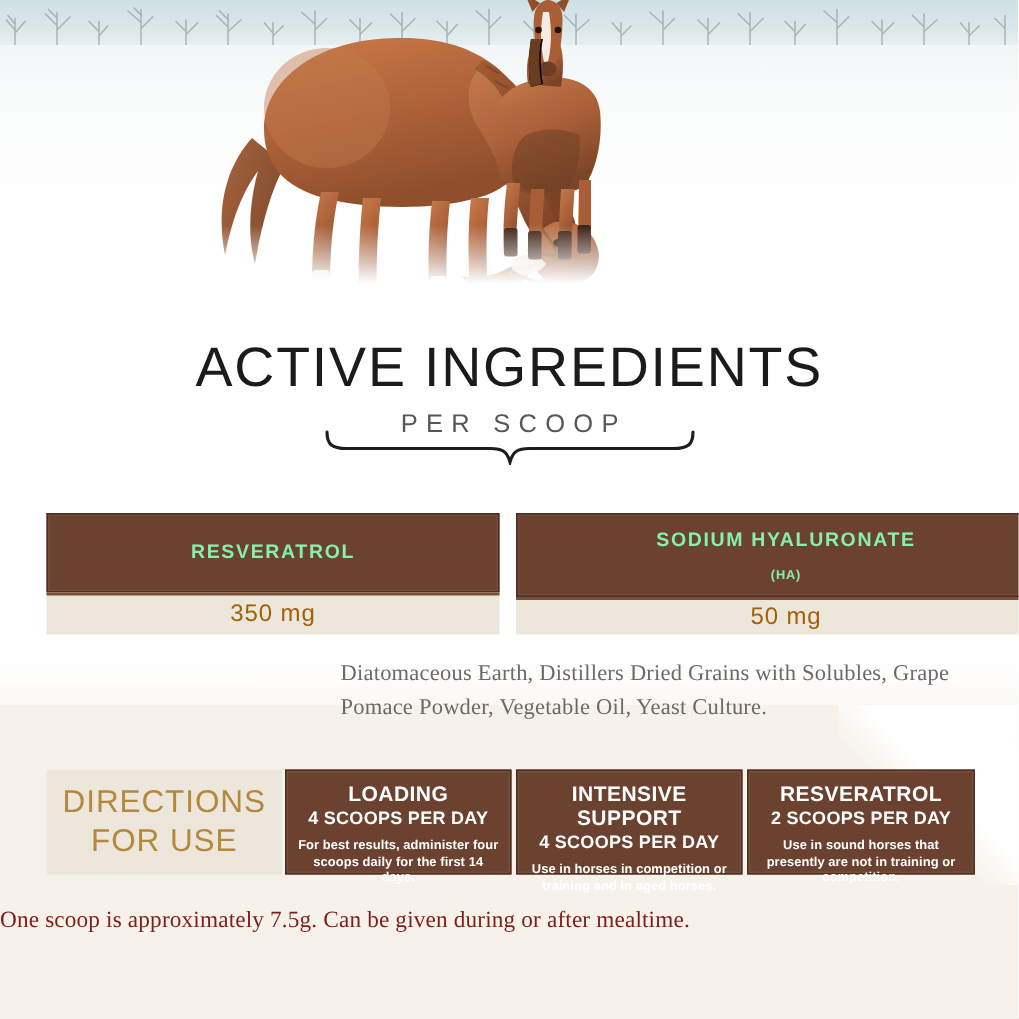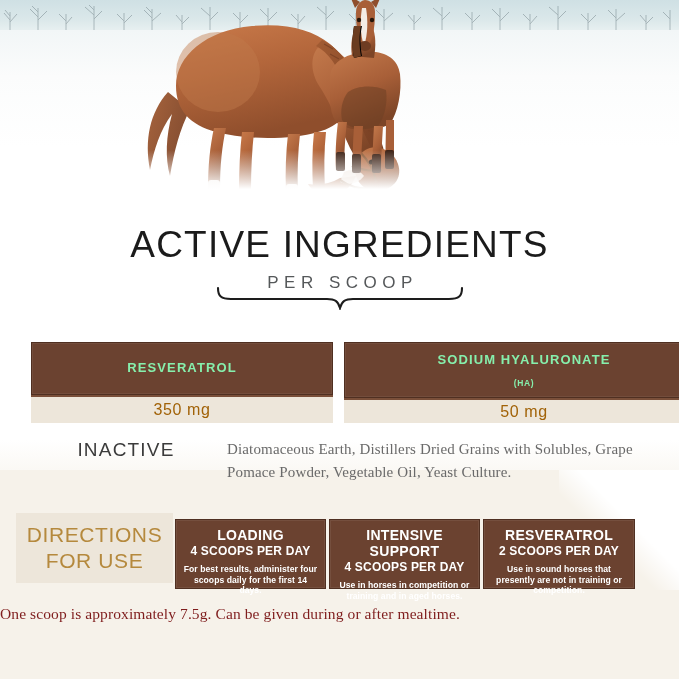--- a/index.html
+++ b/index.html
@@ -211,21 +211,21 @@
     color: #6a6a6a;
     line-height: 1.52;
     letter-spacing: .15px;
     padding-left: 6px;
     padding-top: 2px;
   }
 
   
   .directions {
     position: absolute;
-    left: 16px;
+    left: 31px;
     top: 513px;
     width: 619px;
     height: 72px;
     z-index: 3;
   }
   .dir-title {
     position: absolute;
     left: 0;
     top: 0;
     width: 157px;
@@ -244,21 +244,20 @@
     position: absolute;
     top: 0;
     height: 70px;
     background: #6b4230;
     border: 1px solid #4f2f21;
     box-sizing: border-box;
     color: #ffffff;
     text-align: center;
     padding: 7px 6px 0 6px;
     box-shadow: inset 0 0 0 1px rgba(255,255,255,.07);
-    margin-top: 6px;
   }
   .dir-panel.p1 { left: 159px; width: 151px; }
   .dir-panel.p2 { left: 313px; width: 151px; }
   .dir-panel.p3 { left: 467px; width: 152px; }
 
   .dir-h {
     font-size: 14px;
     font-weight: bold;
     letter-spacing: .3px;
     line-height: 1.15;
@@ -478,21 +477,21 @@
         <div class="ing-name">SODIUM HYALURONATE</div>
         <div class="ing-sub">(HA)</div>
       </div>
       <div class="ing-value">50 mg</div>
     </div>
 
   </div>
 
   <div class="inactive">
     <div class="inactive-label">
-      <span>INACTIVE</span><br>
+      <br>
     </div>
     <div class="inactive-body">Diatomaceous Earth, Distillers Dried Grains with Solubles, Grape Pomace Powder, Vegetable Oil, Yeast Culture.</div>
   </div>
 
   <div class="directions">
 
     <div class="dir-title">
       <div>
         <span>DIRECTIONS</span><br>
         <span>FOR USE</span>

